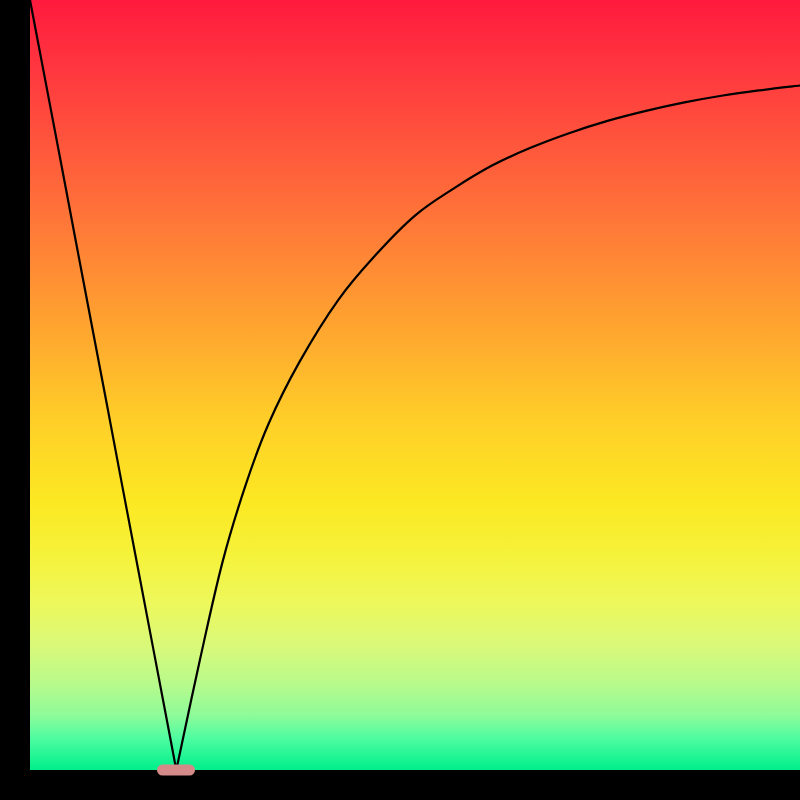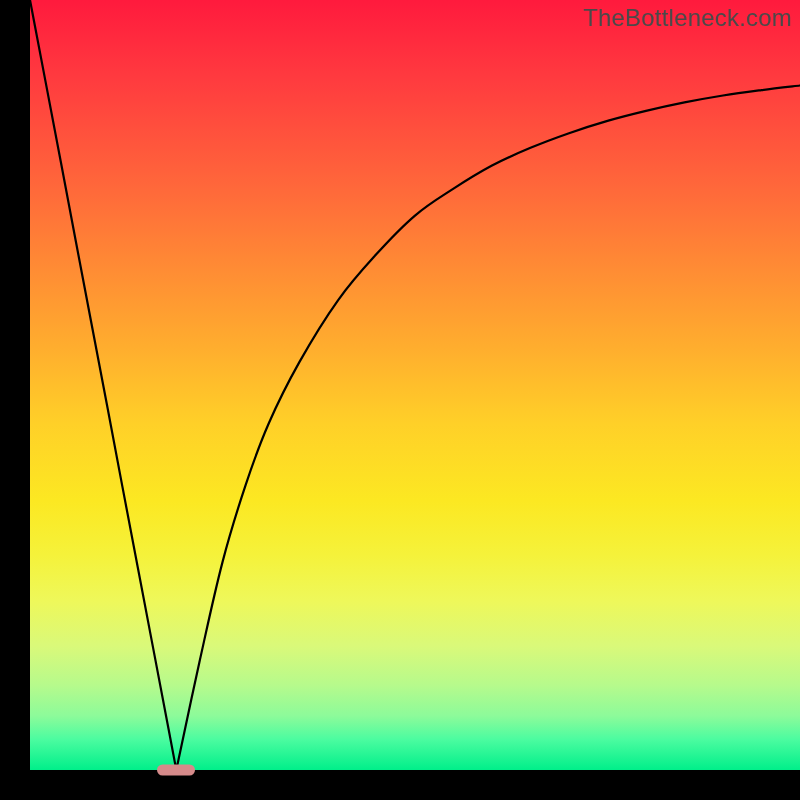--- a/index.html
+++ b/index.html
@@ -76,21 +76,20 @@
     stroke-linecap: round;
   }
 </style>
 </head>
 <body>
 
 <div class="frame">
 
   <div class="plot-area">
 
-    <div class="watermark">TheBottleneck.com</div>
 
     <svg class="curve" viewBox="0 0 770 770" preserveAspectRatio="none">
       <path d="M0.00 0.00 L15.40 80.85 L30.80 161.70 L46.20 243.32 L61.60 324.17 L77.00 405.02 L92.40 486.64 L107.80 567.49 L123.20 648.34 L138.60 729.19 L146.30 770.00 L 146.30 770.00 C 150.46 750.60, 161.08 699.62, 169.40 662.20 C 177.72 624.78, 184.18 593.98, 192.50 562.10 C 200.82 530.22, 207.28 510.05, 215.60 485.10 C 223.92 460.15, 229.00 445.68, 238.70 423.50 C 248.40 401.32, 257.03 384.08, 269.50 361.90 C 281.97 339.72, 294.14 319.70, 308.00 300.30 C 321.86 280.90, 332.64 269.35, 346.50 254.10 C 360.36 238.85, 371.14 227.38, 385.00 215.60 C 398.86 203.82, 409.64 197.66, 423.50 188.65 C 437.36 179.64, 448.14 172.90, 462.00 165.55 C 475.86 158.20, 486.64 153.66, 500.50 147.84 C 514.36 142.02, 525.14 138.06, 539.00 133.21 C 552.86 128.36, 563.64 124.91, 577.50 120.89 C 591.36 116.87, 602.14 114.21, 616.00 110.88 C 629.86 107.55, 640.64 105.18, 654.50 102.41 C 668.36 99.64, 679.14 97.70, 693.00 95.48 C 706.86 93.26, 717.64 91.89, 731.50 90.09 C 745.36 88.29, 763.07 86.30, 770.00 85.47"></path>
     </svg>
 
     <div class="minimum-marker" style="left: 146.3px; top: 770px;"></div>
 
   </div>
 
 </div>

